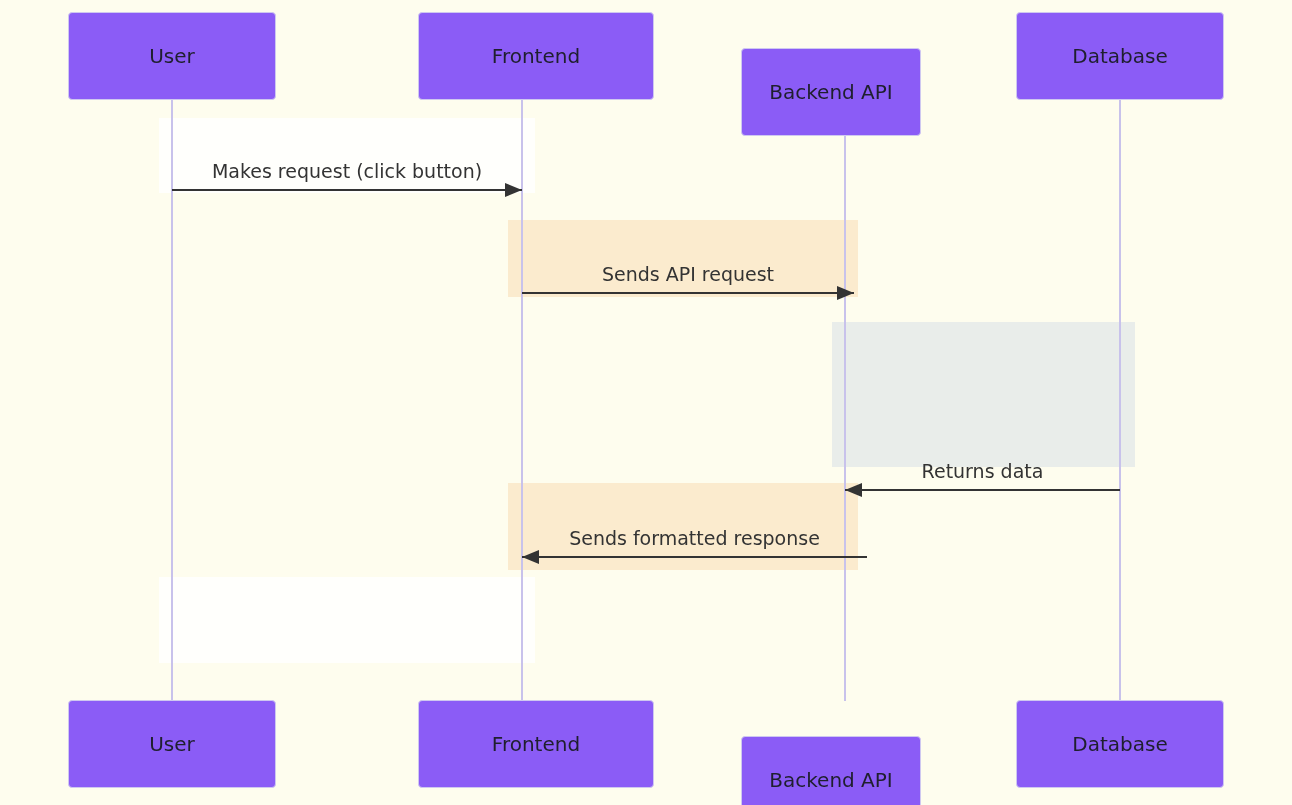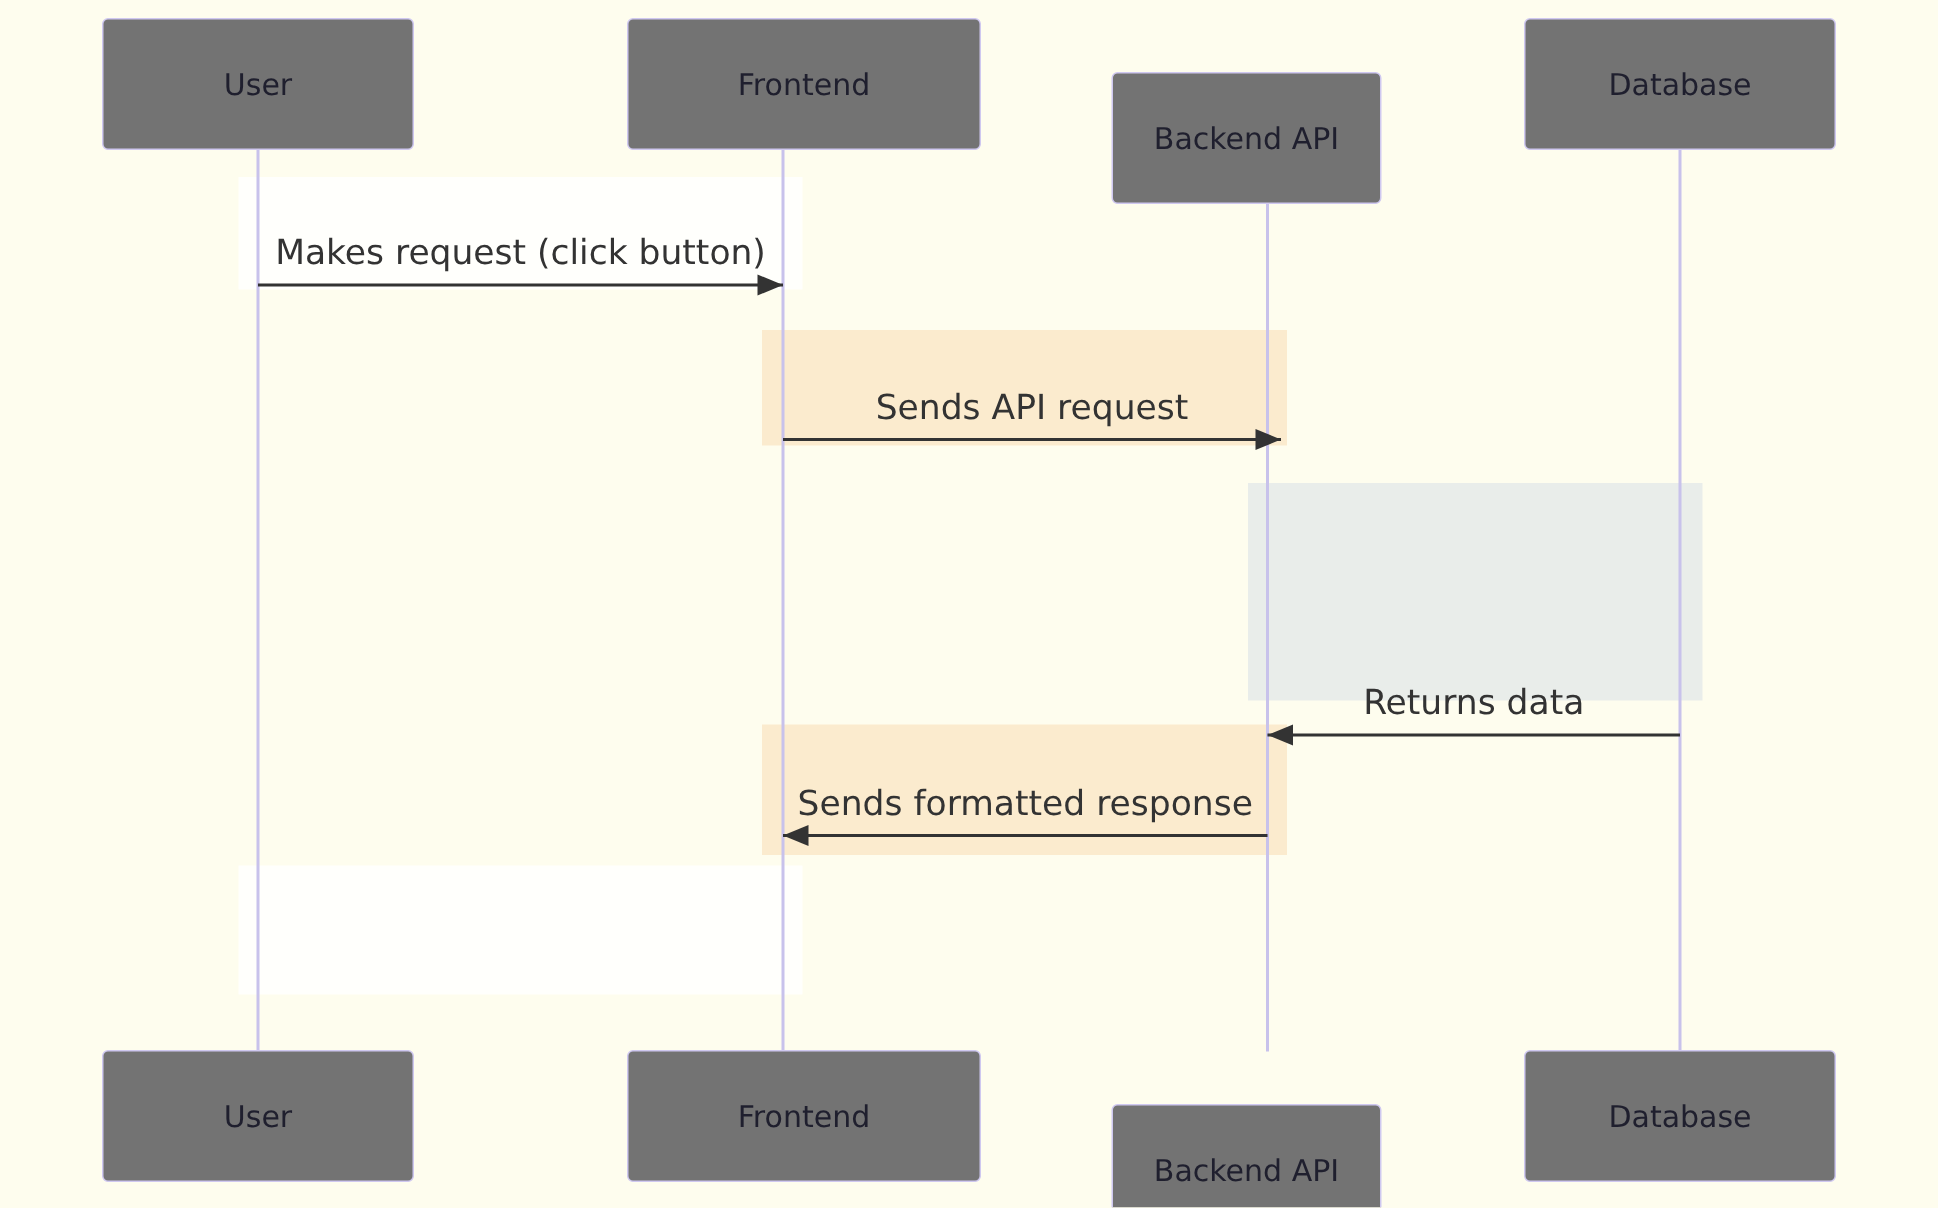--- a/index.html
+++ b/index.html
@@ -39,21 +39,21 @@
   }
   .ll-1 { left: 171px;  }
   .ll-2 { left: 521px;  }
   .ll-3 { left: 844px;  }
   .ll-4 { left: 1119px; }
 
   
   .actor {
     position: absolute;
     height: 88px;
-    background: #737373;
+    background: #8b5cf6;
     border: 1px solid #cfc8f0;
     border-radius: 4px;
     display: flex;
     align-items: center;
     justify-content: center;
     font-size: 20px;
     color: #1f1f2e;
     box-sizing: border-box;
   }
   .actor-top    { top: 12px;  }
@@ -67,21 +67,21 @@
   .message {
     position: absolute;
     height: 34px;
   }
   .msg-label {
     position: absolute;
     left: 0;
     right: 0;
     bottom: 9px;
     text-align: center;
-    font-size: 23px;
+    font-size: 19px;
     color: #333333;
     white-space: nowrap;
   }
   .msg-line {
     position: absolute;
     left: 0;
     right: 0;
     bottom: 0;
     height: 2px;
     background: #333333;
@@ -94,21 +94,21 @@
     border-top: 7px solid transparent;
     border-bottom: 7px solid transparent;
   }
   .head-right { right: 0; border-left: 17px solid #333333; }
   .head-left  { left: 0;  border-right: 17px solid #333333; }
 
   .m-1 { left: 172px; top: 157px; width: 350px; }
   .m-2 { left: 522px; top: 260px; width: 290px; padding-left: 42px; }
   .m-3 { left: 845px; top: 361px; width: 275px; }
   .m-4 { left: 845px; top: 421px; width: 275px; margin-top: 36px; }
-  .m-5 { left: 522px; top: 524px; width: 323px; }
+  .m-5 { left: 522px; top: 524px; width: 323px; padding-left: 22px; }
   .m-6 { left: 172px; top: 626px; width: 350px; }
 </style>
 </head>
 <body>
 
 <div class="canvas">
 
   <div class="hl hl-white hl-1"></div>
   <div class="hl hl-orange hl-2"></div>
   <div class="hl hl-gray hl-3"></div>

